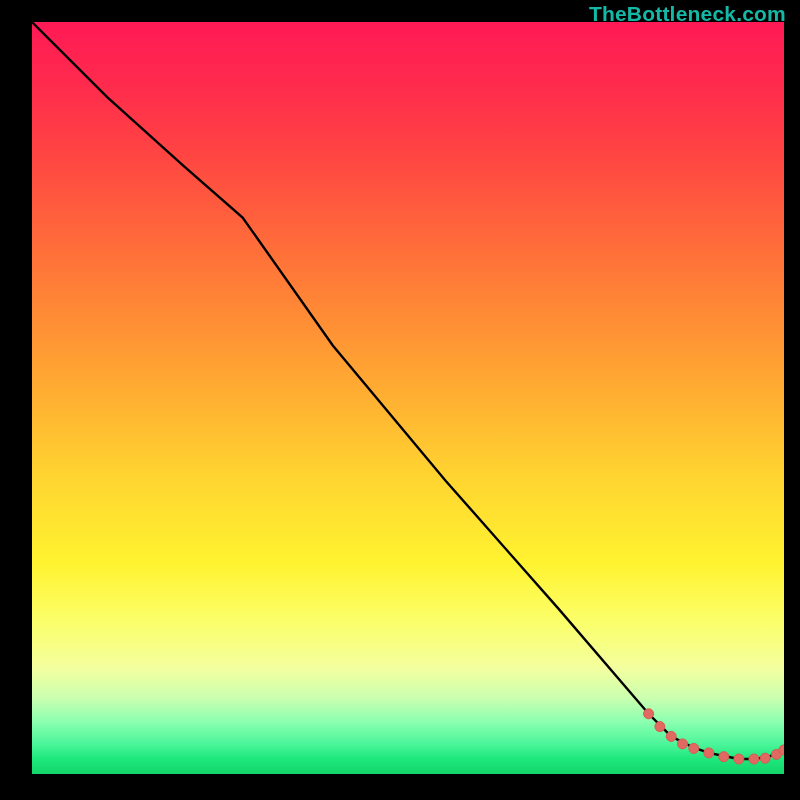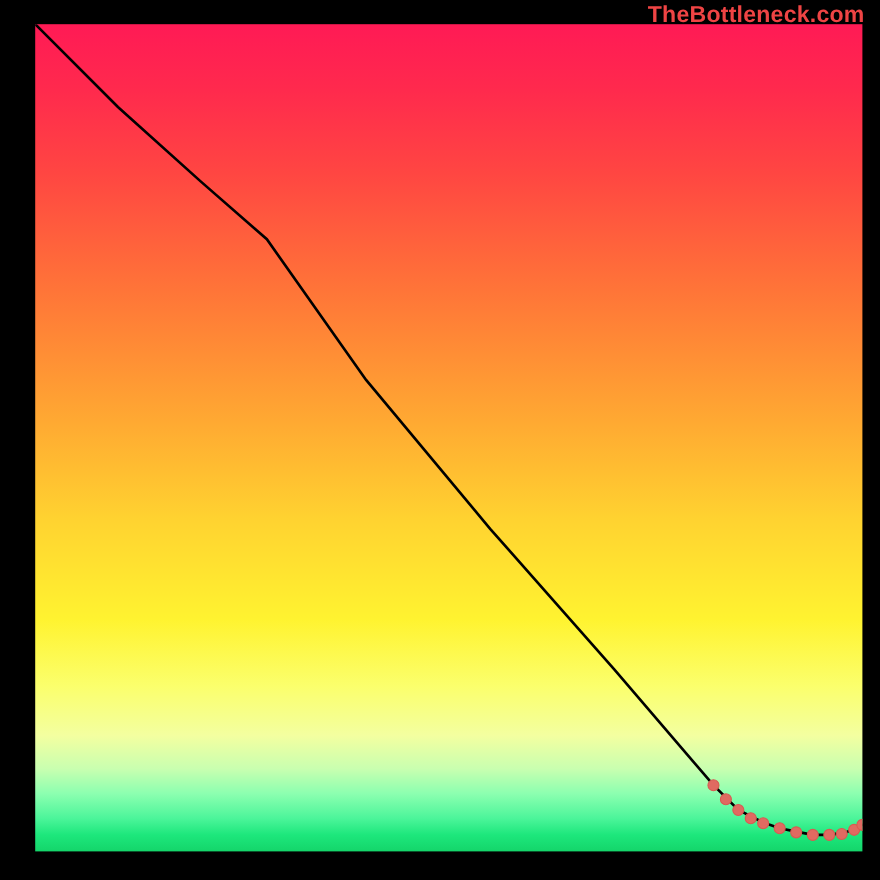--- a/index.html
+++ b/index.html
@@ -42,21 +42,21 @@
       #14d56a 100%
     );
   }
   .watermark {
     position: absolute;
     top: 2px;
     right: 14px;
     font-family: Arial, Helvetica, sans-serif;
     font-size: 21px;
     font-weight: 600;
-    color: #ef4444;
+    color: #14b8a6;
     letter-spacing: 0.2px;
     white-space: nowrap;
   }
   svg.overlay {
     position: absolute;
     left: 32px;
     top: 22px;
     width: 752px;
     height: 752px;
     pointer-events: none;

